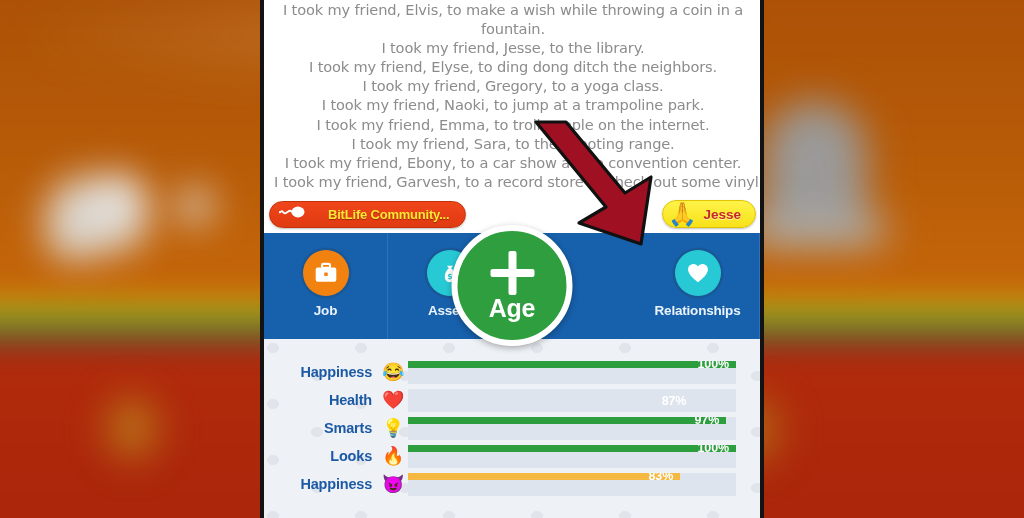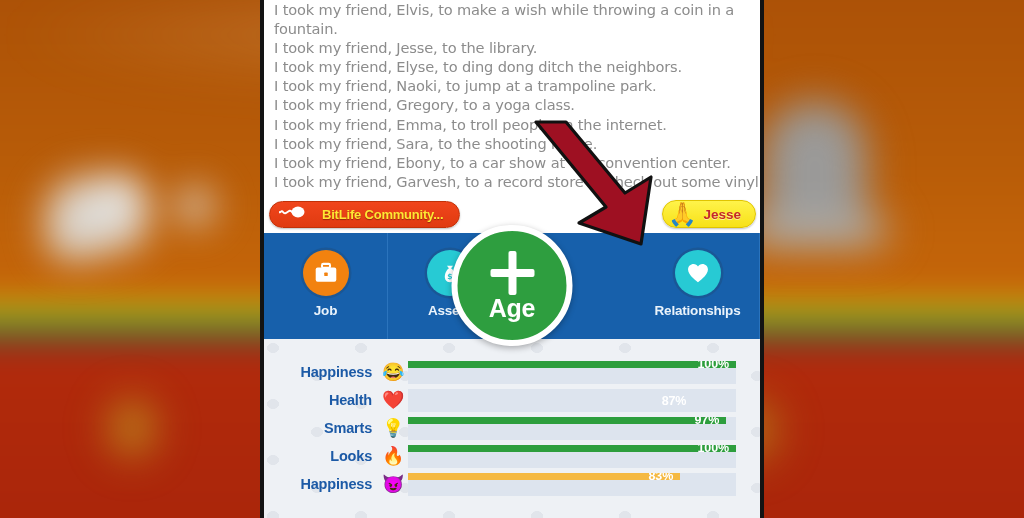--- a/index.html
+++ b/index.html
@@ -141,20 +141,21 @@
     border-right: 4px solid #131313;
     overflow: hidden;
   }
 
   
   .log {
     padding: 0 8px 2px 10px;
     background: #fff;
     height: 195px;
     overflow: hidden;
+    text-align: center;
   }
   .log-line {
     color: #8c8c8c;
     font-size: 14.6px;
     line-height: 19.1px;
     font-family: "DejaVu Sans", sans-serif;
     white-space: nowrap;
     letter-spacing: -0.15px;
   }
   .log-line.wrap { white-space: normal; }
@@ -165,21 +166,21 @@
     height: 38px;
     background: #fff;
     display: flex;
     align-items: center;
     justify-content: space-between;
     padding: 0 0 0 5px;
   }
   .btn-community {
     display: flex;
     align-items: center;
-    gap: 17px;
+    gap: 23px;
     background: linear-gradient(to bottom, #f0461c 0%, #e03a10 100%);
     border: 1.5px solid #c23108;
     border-radius: 16px;
     height: 27px;
     padding: 0 16px 0 9px;
     box-shadow: 0 1px 2px rgba(0,0,0,.25);
   }
   .btn-community .label {
     color: #ffe733;
     font-size: 13px;
@@ -377,22 +378,22 @@
     <div class="bg-gold"></div>
     <div class="bg-gold2"></div>
   </div>
 
   <div class="phone">
 
     <div class="log">
       <div class="log-line wrap">I took my friend, Elvis, to make a wish while throwing a coin in a fountain.</div>
       <div class="log-line">I took my friend, Jesse, to the library.</div>
       <div class="log-line">I took my friend, Elyse, to ding dong ditch the neighbors.</div>
+      <div class="log-line">I took my friend, Gregory, to a yoga class.</div>
       <div class="log-line">I took my friend, Naoki, to jump at a trampoline park.</div>
-      <div class="log-line">I took my friend, Gregory, to a yoga class.</div>
       <div class="log-line">I took my friend, Emma, to troll people on the internet.</div>
       <div class="log-line">I took my friend, Sara, to the shooting range.</div>
       <div class="log-line">I took my friend, Ebony, to a car show at the convention center.</div>
       <div class="log-line">I took my friend, Garvesh, to a record store to check out some vinyl.</div>
     </div>
 
     <div class="action-row">
 
       <div class="btn-community">
         <span class="sperm-icon">

